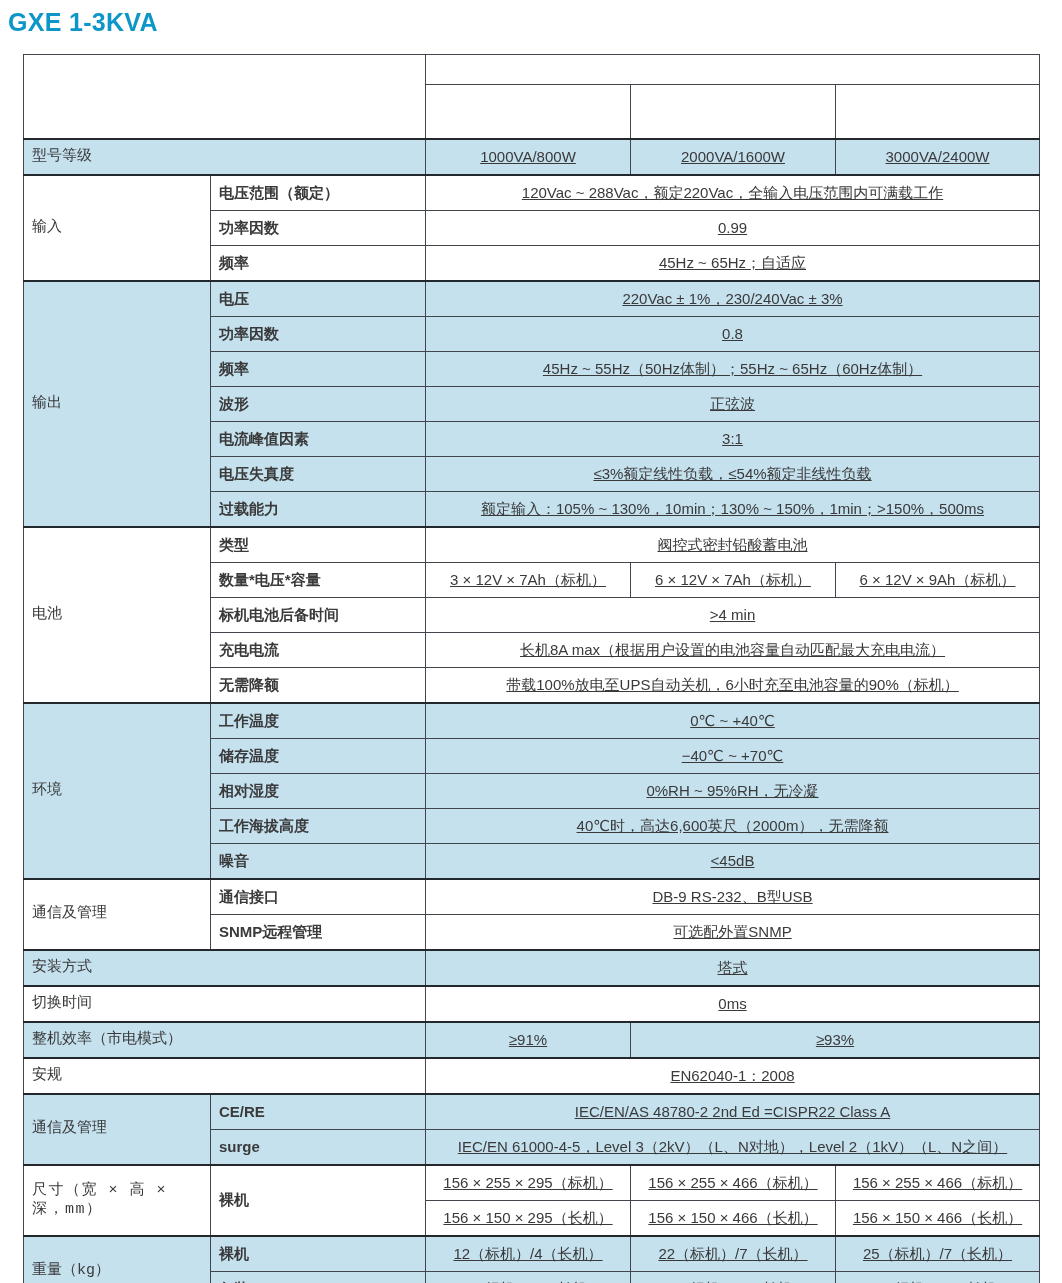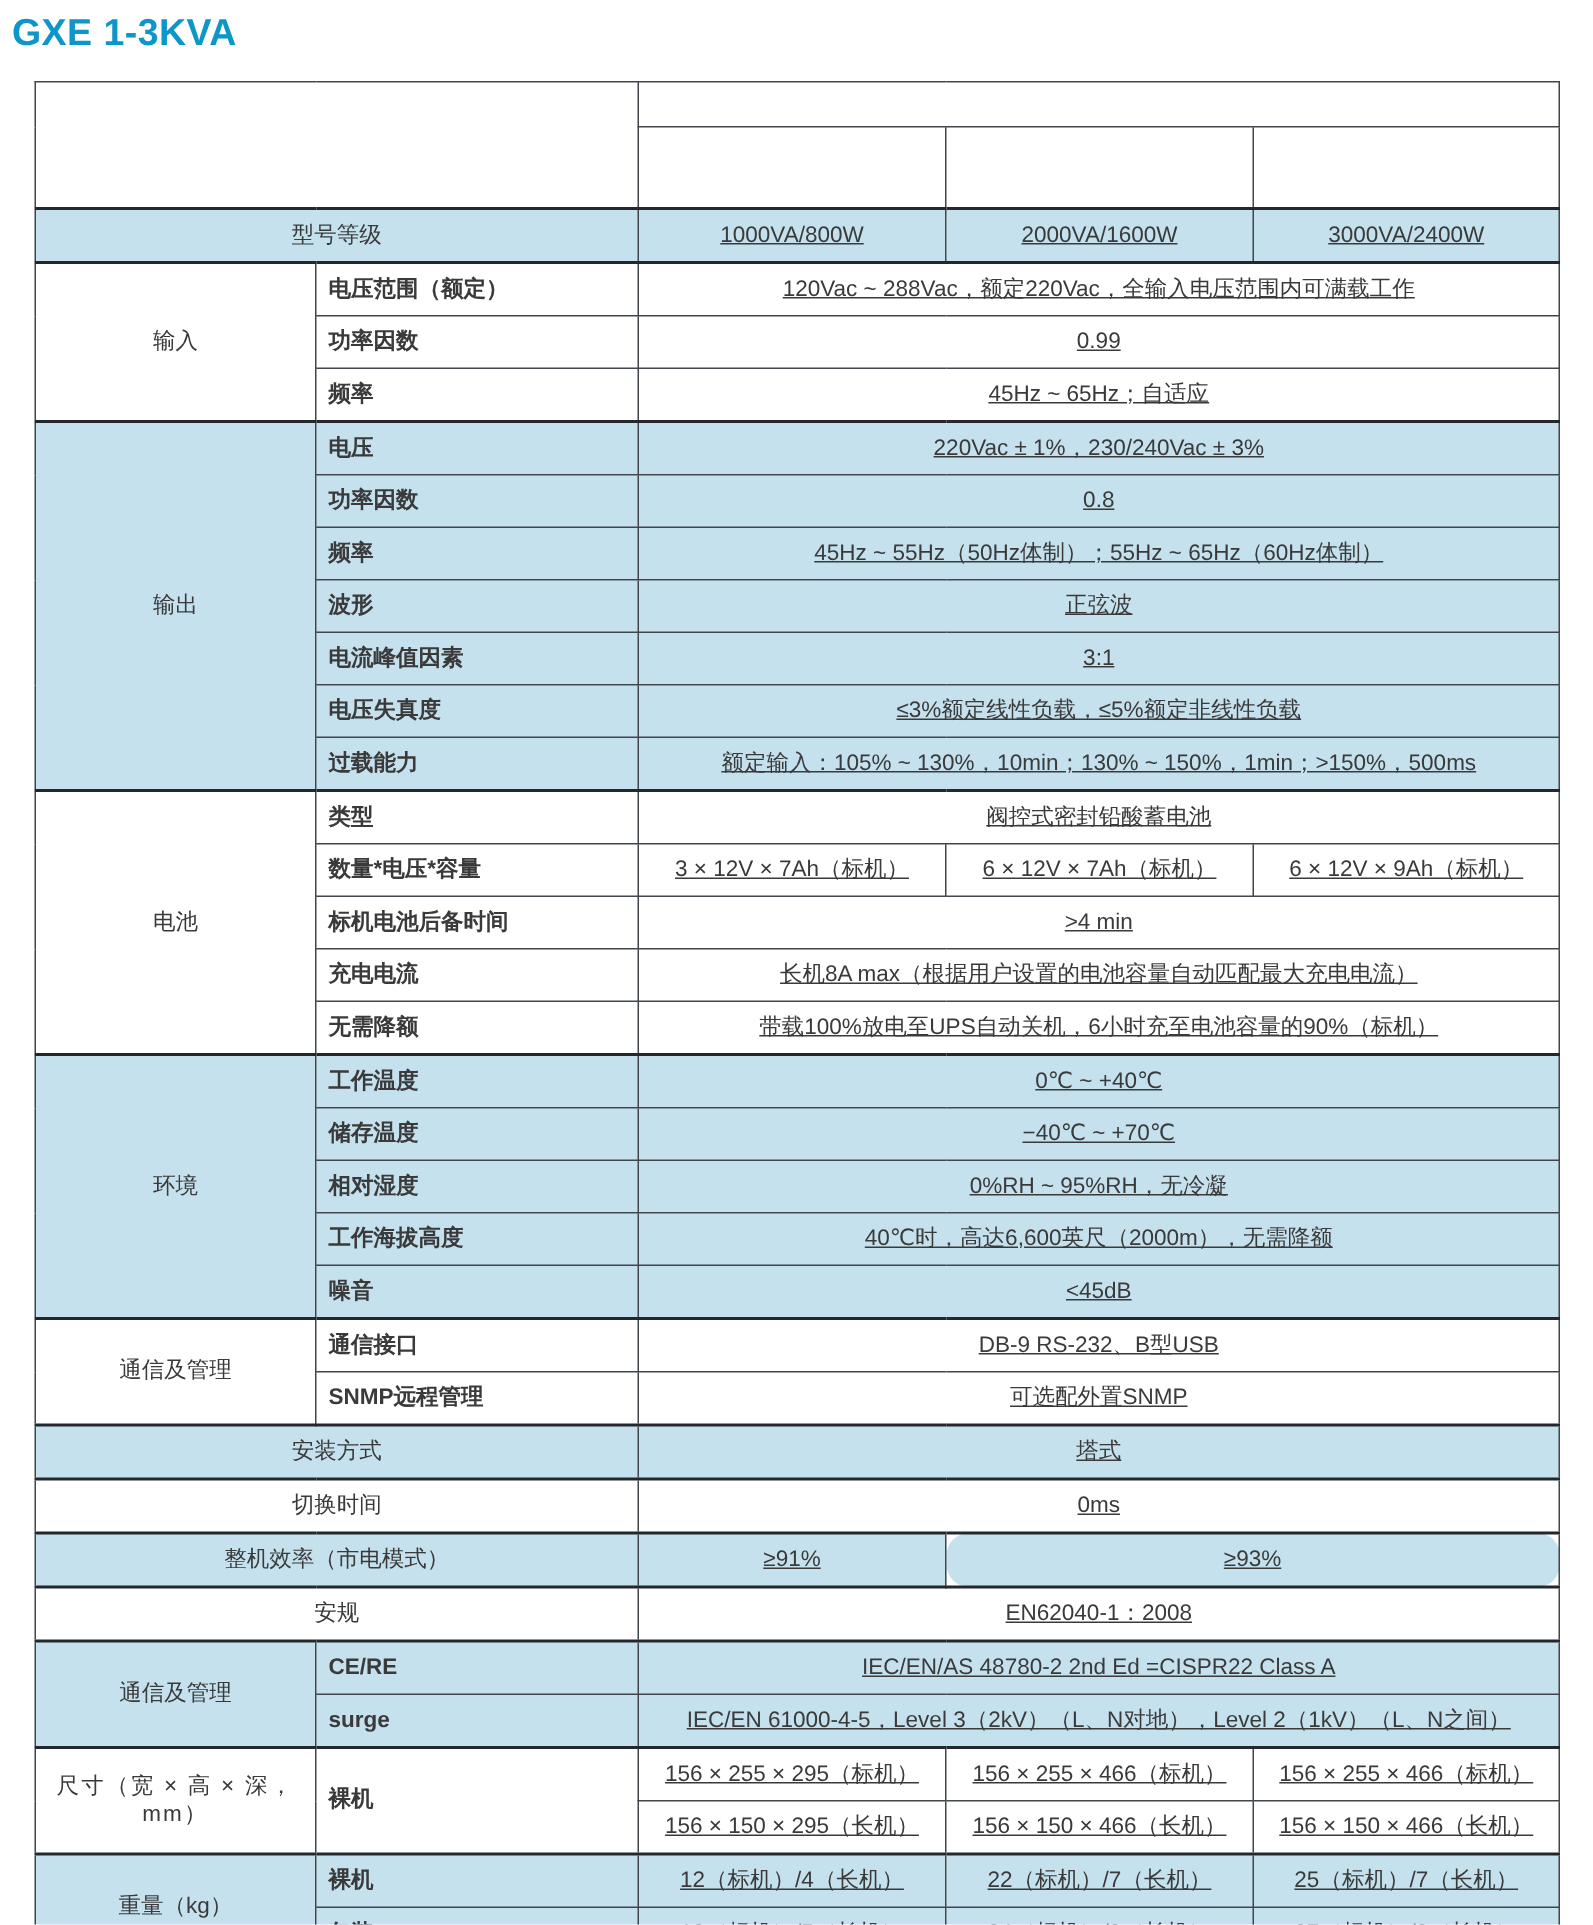--- a/index.html
+++ b/index.html
@@ -38,41 +38,40 @@
   tr.hrow2 td{height:51px;}
   td.hd{
     background:#1186b5;
     color:#ffffff;
     font-weight:bold;
   }
   td.plabel{padding-left:14px;}
   .center{text-align:center;}
   td.model span{display:block;text-align:center;}
   
-  td.lab{padding-left:12px;text-align:center;}
+  td.lab{padding-left:12px;text-align:left;font-family:Liberation Mono, monospace;}
   td.sub{padding-left:12px;text-align:left;font-weight:bold;}
   td.val{text-align:center;text-decoration:underline;}
   
   tr.light td{background:#c5e1ee;}
   
   tr.sec td{border-top:2px solid #23282d;}
   
   td.m3{
     background-image:linear-gradient(rgba(0,0,0,0.15),rgba(0,0,0,0.15)),
                      linear-gradient(rgba(0,0,0,0.15),rgba(0,0,0,0.15));
     background-repeat:no-repeat;
     background-size:1px 100%,1px 100%;
     background-position:33.4% 0,66.8% 0;
   }
   td.m2{
     background-image:linear-gradient(rgba(0,0,0,0.15),rgba(0,0,0,0.15));
     background-repeat:no-repeat;
     background-size:1px 100%;
     background-position:50% 0;
-    border-radius:15px;
   }
   td.dimlab{letter-spacing:1.5px;}
 </style>
 </head>
 <body>
 
 <h1 class="title">GXE 1-3KVA</h1>
 
 <table class="spec">
   <colgroup>
@@ -140,21 +139,21 @@
     <tr class="light">
       <td class="sub">波形</td>
       <td class="val m3" colspan="3">正弦波</td>
     </tr>
     <tr class="light">
       <td class="sub">电流峰值因素</td>
       <td class="val m3" colspan="3">3:1</td>
     </tr>
     <tr class="light">
       <td class="sub">电压失真度</td>
-      <td class="val m3" colspan="3">≤3%额定线性负载，≤5%额定非线性负载</td>
+      <td class="val m3" colspan="3">≤3%额定线性负载，≤54%额定非线性负载</td>
     </tr>
     <tr class="light">
       <td class="sub">过载能力</td>
       <td class="val m3" colspan="3">额定输入：105% ~ 130%，10min；130% ~ 150%，1min；&gt;150%，500ms</td>
     </tr>
 
     <tr class="sec">
       <td class="lab" rowspan="5">电池</td>
       <td class="sub">类型</td>
       <td class="val m3" colspan="3">阀控式密封铅酸蓄电池</td>

